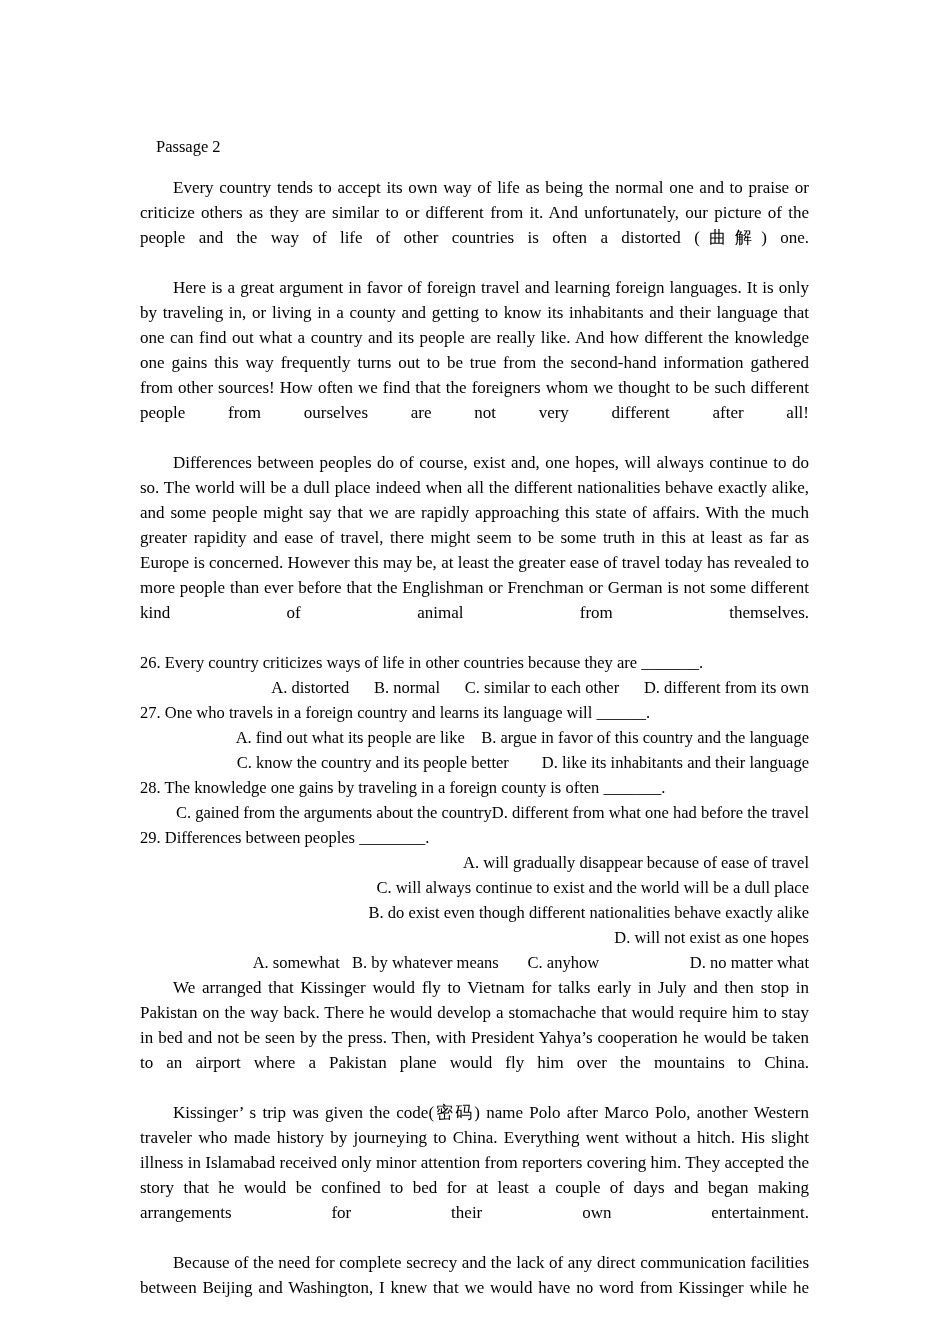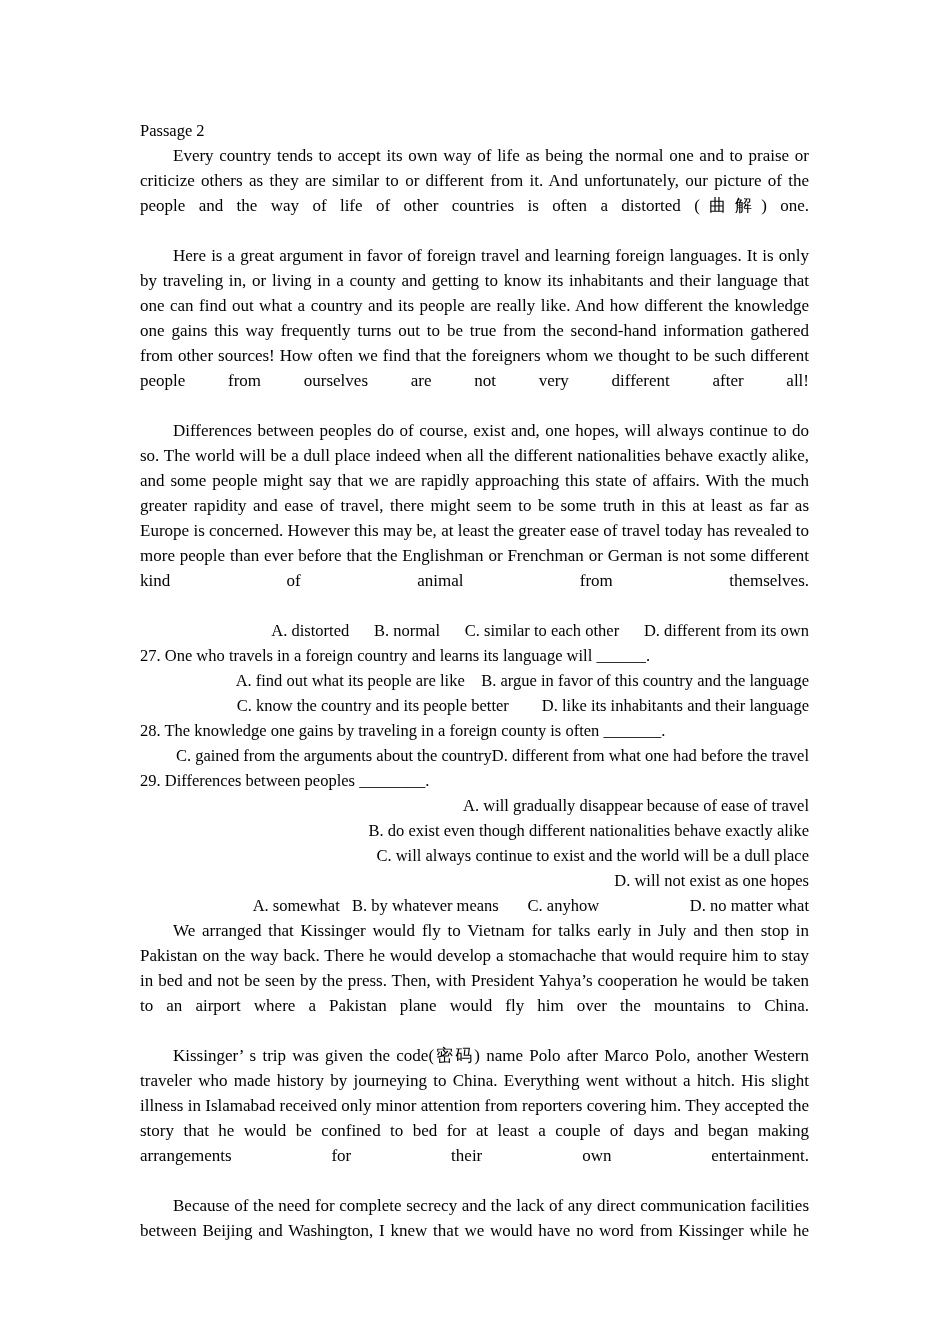--- a/index.html
+++ b/index.html
@@ -27,21 +27,21 @@
     left: 140px;
     top: 118px;
     width: 669px;
   }
 
   
   .passage-label {
     font-size: 16.5px;
     line-height: 25px;
     text-align: left;
-    margin: 0;
+    margin: 16px;
     white-space: pre;
   }
   p.para {
     font-size: 17px;
     line-height: 25px;
     margin: 0;
     text-align: justify;
     text-justify: inter-word;
     text-indent: 33px;
     hyphens: none;
@@ -77,33 +77,34 @@
   <div class="content">
 
     <div class="passage-label">Passage 2</div>
 
     <p class="para">Every country tends to accept its own way of life as being the normal one and to praise or criticize others as they are similar to or different from it. And unfortunately, our picture of the people and the way of life of other countries is often a distorted (曲解) one.</p>
 
     <p class="para">Here is a great argument in favor of foreign travel and learning foreign languages. It is only by traveling in, or living in a county and getting to know its inhabitants and their language that one can find out what a country and its people are really like. And how different the knowledge one gains this way frequently turns out to be true from the second-hand information gathered from other sources! How often we find that the foreigners whom we thought to be such different people from ourselves are not very different after all!</p>
 
     <p class="para">Differences between peoples do of course, exist and, one hopes, will always continue to do so. The world will be a dull place indeed when all the different nationalities behave exactly alike, and some people might say that we are rapidly approaching this state of affairs. With the much greater rapidity and ease of travel, there might seem to be some truth in this at least as far as Europe is concerned. However this may be, at least the greater ease of travel today has revealed to more people than ever before that the Englishman or Frenchman or German is not some different kind of animal from themselves.</p>
 
+    <div class="q-line">26. Every country criticizes ways of life in other countries because they are _______.</div>
     <div class="opt-line indent-a">A. distorted      B. normal      C. similar to each other      D. different from its own</div>
 
     <div class="q-line">27. One who travels in a foreign country and learns its language will ______.</div>
     <div class="opt-line indent-a">A. find out what its people are like    B. argue in favor of this country and the language</div>
     <div class="opt-line indent-a">C. know the country and its people better        D. like its inhabitants and their language</div>
 
     <div class="q-line">28. The knowledge one gains by traveling in a foreign county is often _______.</div>
     <div class="opt-line indent-b">C. gained from the arguments about the countryD. different from what one had before the travel</div>
 
     <div class="q-line">29. Differences between peoples ________.</div>
     <div class="opt-line indent-a">A. will gradually disappear because of ease of travel</div>
+    <div class="opt-line indent-a">C. will always continue to exist and the world will be a dull place</div>
     <div class="opt-line indent-a">B. do exist even though different nationalities behave exactly alike</div>
-    <div class="opt-line indent-a">C. will always continue to exist and the world will be a dull place</div>
     <div class="opt-line indent-a">D. will not exist as one hopes</div>
 
     <div class="opt-line indent-a"> A. somewhat   B. by whatever means       C. anyhow                      D. no matter what</div>
 
 
     <p class="para">We arranged that Kissinger would fly to Vietnam for talks early in July and then stop in Pakistan on the way back. There he would develop a stomachache that would require him to stay in bed and not be seen by the press. Then, with President Yahya’s cooperation he would be taken to an airport where a Pakistan plane would fly him over the mountains to China.</p>
 
     <p class="para">Kissinger’ s trip was given the code(密码) name Polo after Marco Polo, another Western traveler who made history by journeying to China. Everything went without a hitch. His slight illness in Islamabad received only minor attention from reporters covering him. They accepted the story that he would be confined to bed for at least a couple of days and began making arrangements for their own entertainment.</p>
 
     <p class="para">Because of the need for complete secrecy and the lack of any direct communication facilities between Beijing and Washington, I knew that we would have no word from Kissinger while he</p>

